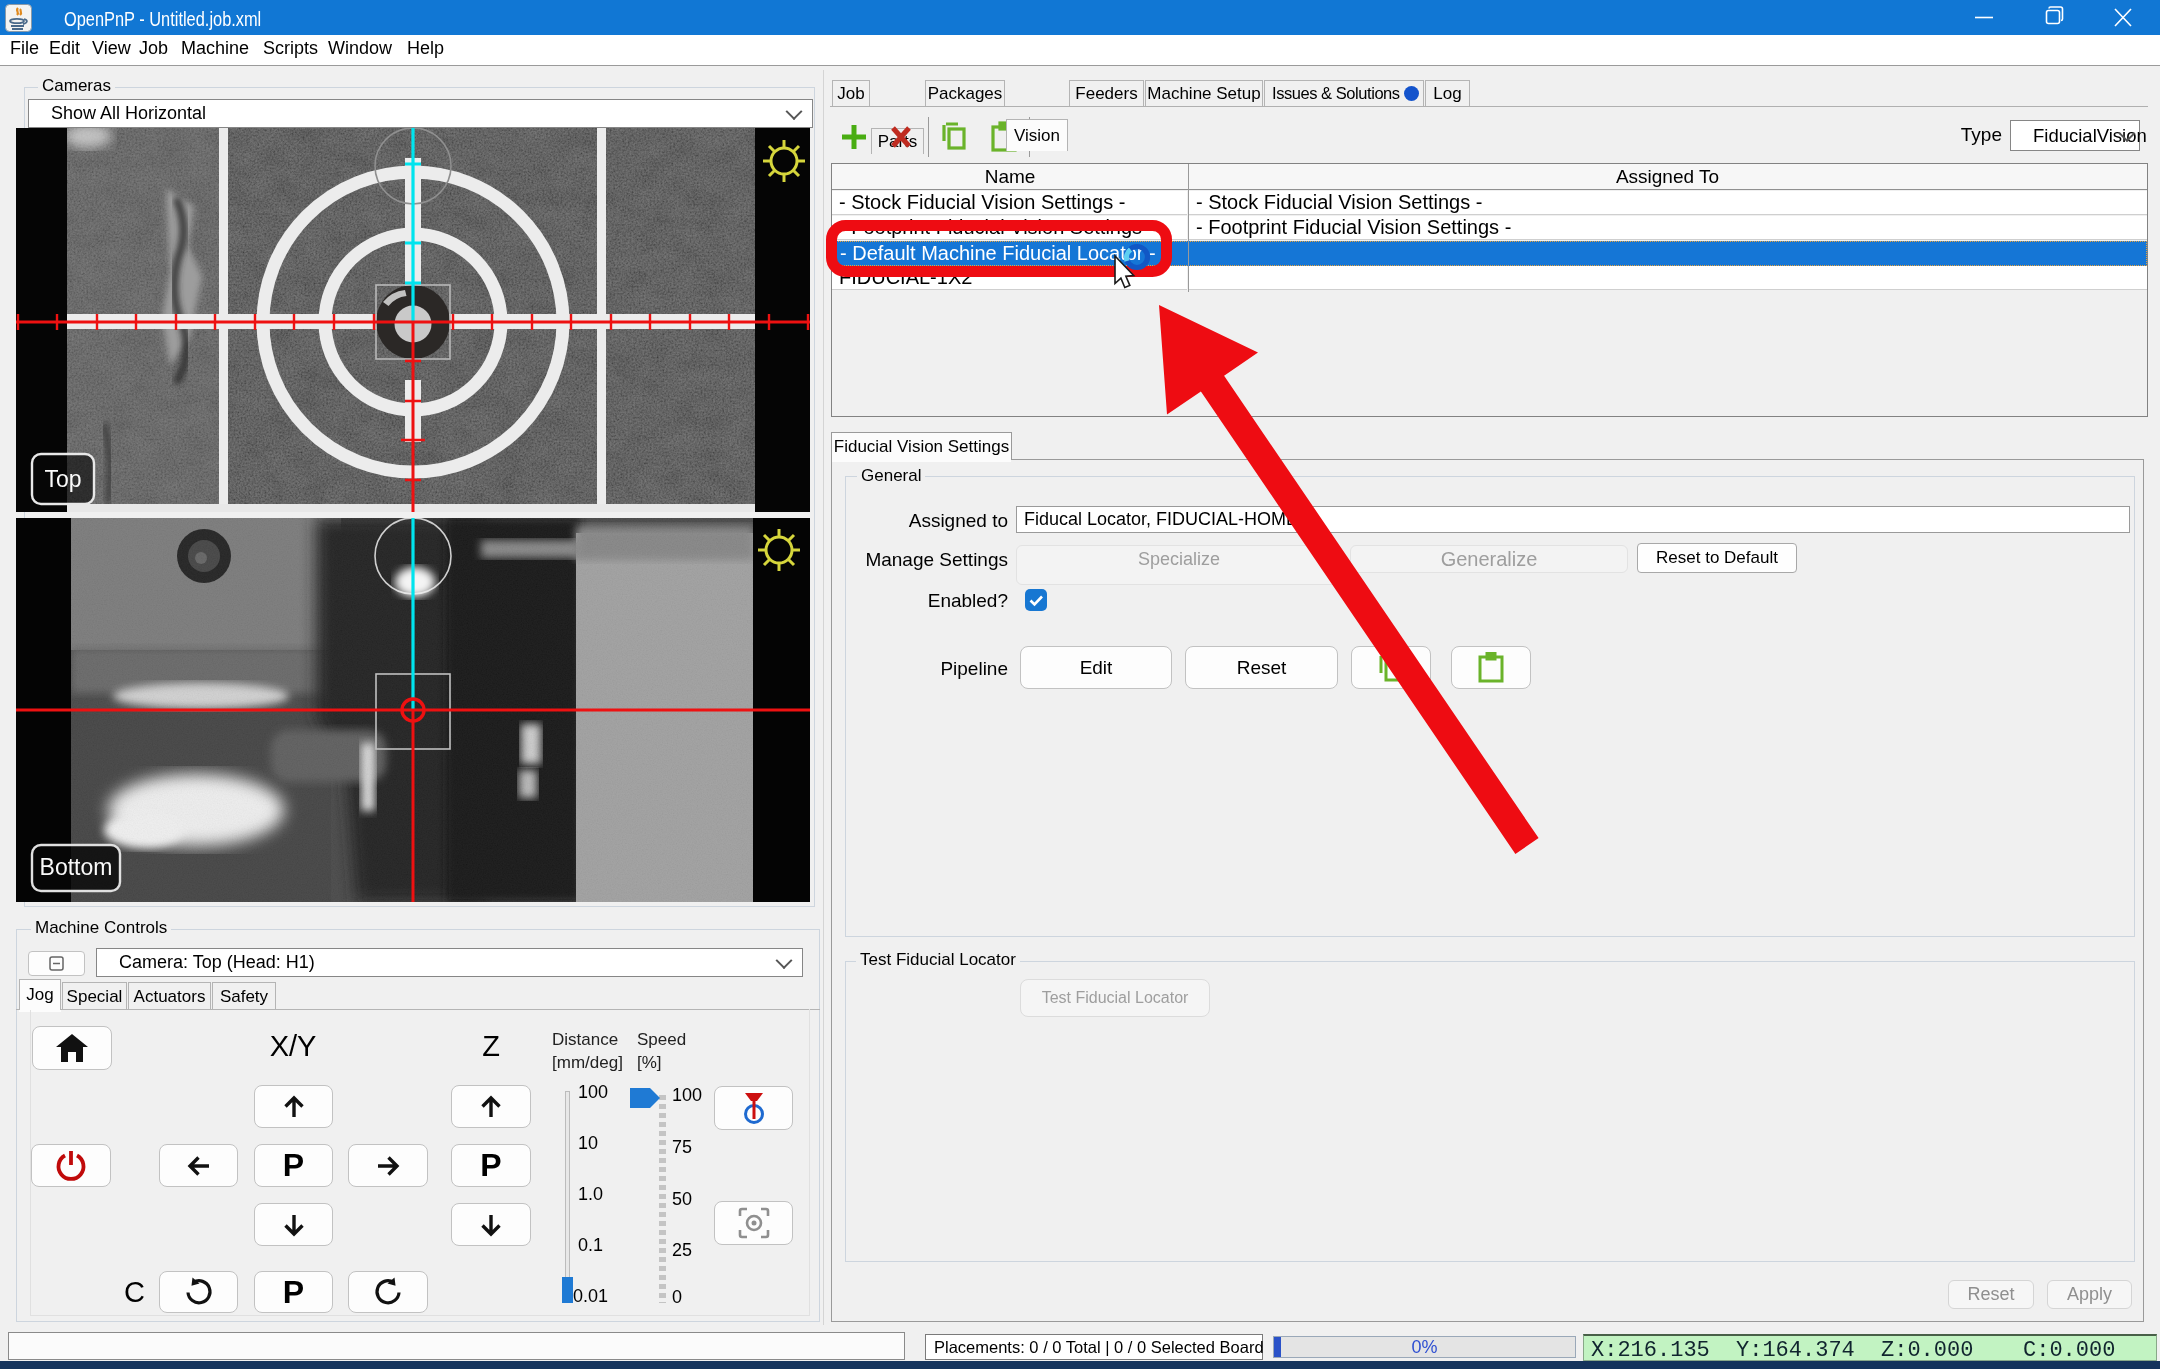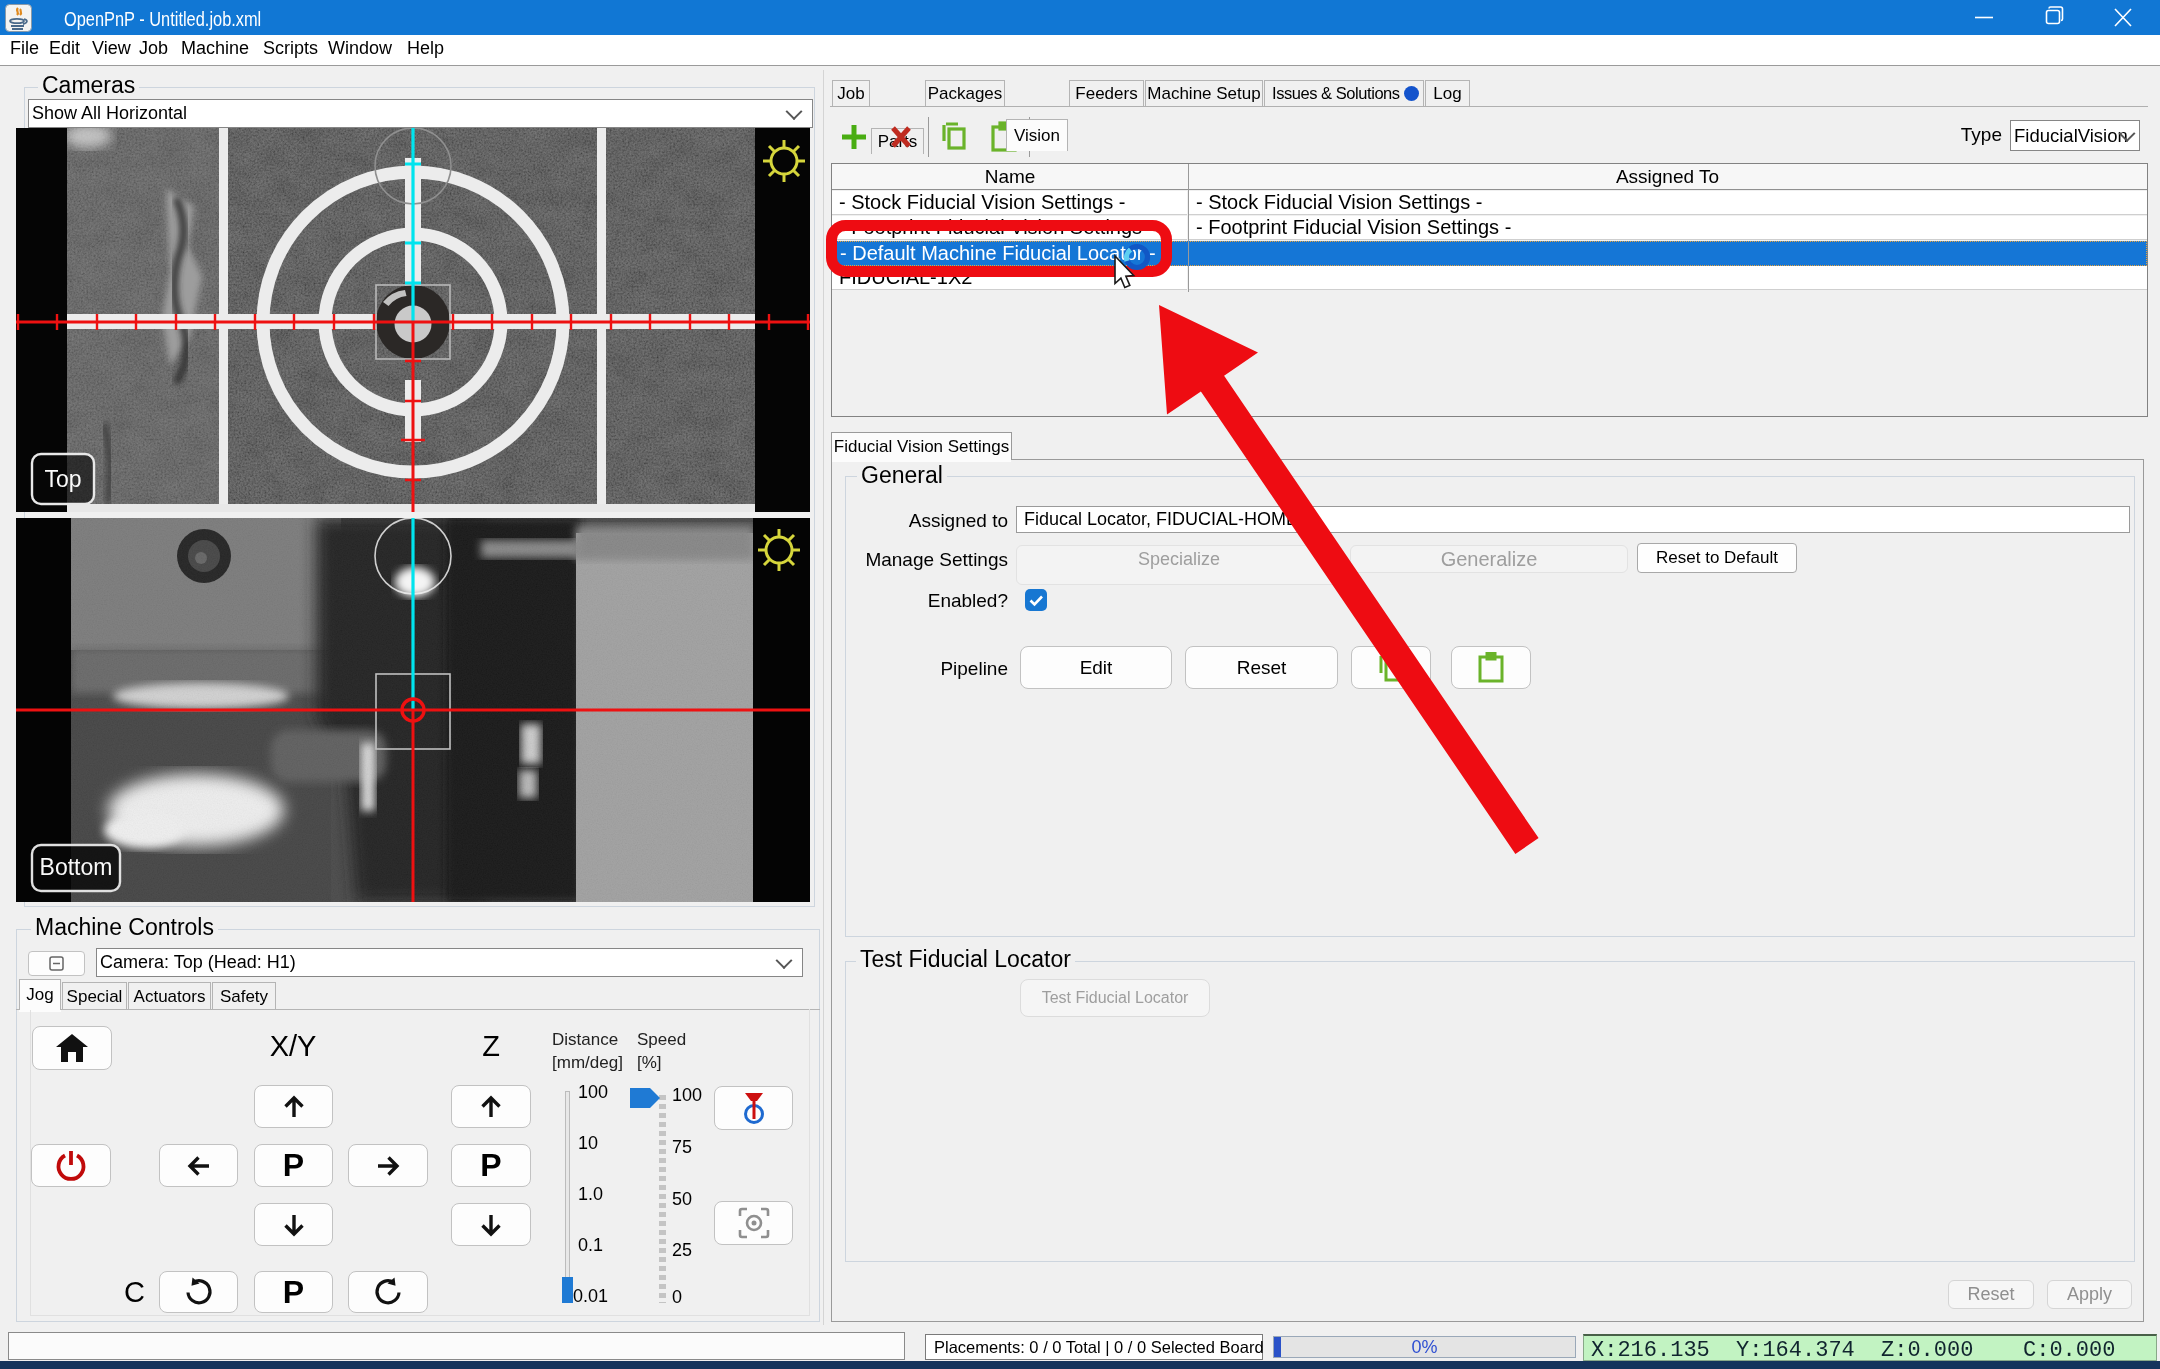--- a/index.html
+++ b/index.html
@@ -1,23 +1,23 @@
 <!DOCTYPE html>
 <html><head>
 <meta charset="utf-8">
 <style>
 * { margin:0; padding:0; box-sizing:border-box; }
 html,body { width:2160px; height:1369px; overflow:hidden; }
 body { font-family:"Liberation Sans", sans-serif; background:#f0f0f0; position:relative; font-size:19px; color:#000; }
 .abs { position:absolute; }
 .btn { position:absolute; background:#fdfdfd; border:1px solid #c2c2c2; border-radius:8px; display:flex; align-items:center; justify-content:center; }
-.combo { position:absolute; background:#fff; border:1px solid #868686; display:flex; align-items:center; padding-left:3px; font-size:18px; white-space:nowrap; }
+.combo { position:absolute; background:#fff; border:1px solid #868686; display:flex; align-items:center; padding-left:22px; font-size:18px; white-space:nowrap; }
 .chev { position:absolute; right:12px; top:50%; width:12px; height:12px; border-right:2px solid #555; border-bottom:2px solid #555; transform:translateY(-70%) rotate(45deg); }
 .gbox { position:absolute; border:1px solid #cdd5de; }
-.glabel { position:absolute; background:#f0f0f0; padding:0 4px; font-size:23px; line-height:19px; white-space:nowrap; }
+.glabel { position:absolute; background:#f0f0f0; padding:0 4px; font-size:17px; line-height:19px; white-space:nowrap; }
 .tab { position:absolute; background:#f0f0f0; border:1px solid #b4b4b4; border-bottom:none; display:flex; align-items:center; justify-content:center; font-size:17px; white-space:nowrap; overflow:hidden; }
 .tabsel { background:#fcfcfc; z-index:3; }
 .rowtxt { padding-left:7px; display:flex; align-items:center; font-size:20px; white-space:nowrap; overflow:hidden; }
 </style>
 </head>
 <body>
 
 <div class="abs" style="left:0;top:0;width:2160px;height:35px;background:#1177d4;"></div>
 <svg class="abs" style="left:5px;top:4px;" width="27" height="28" viewBox="0 0 27 28">
   <rect x="0.5" y="0.5" width="26" height="27" rx="4" fill="#f4f4f2" stroke="#8a9aa8"></rect>

